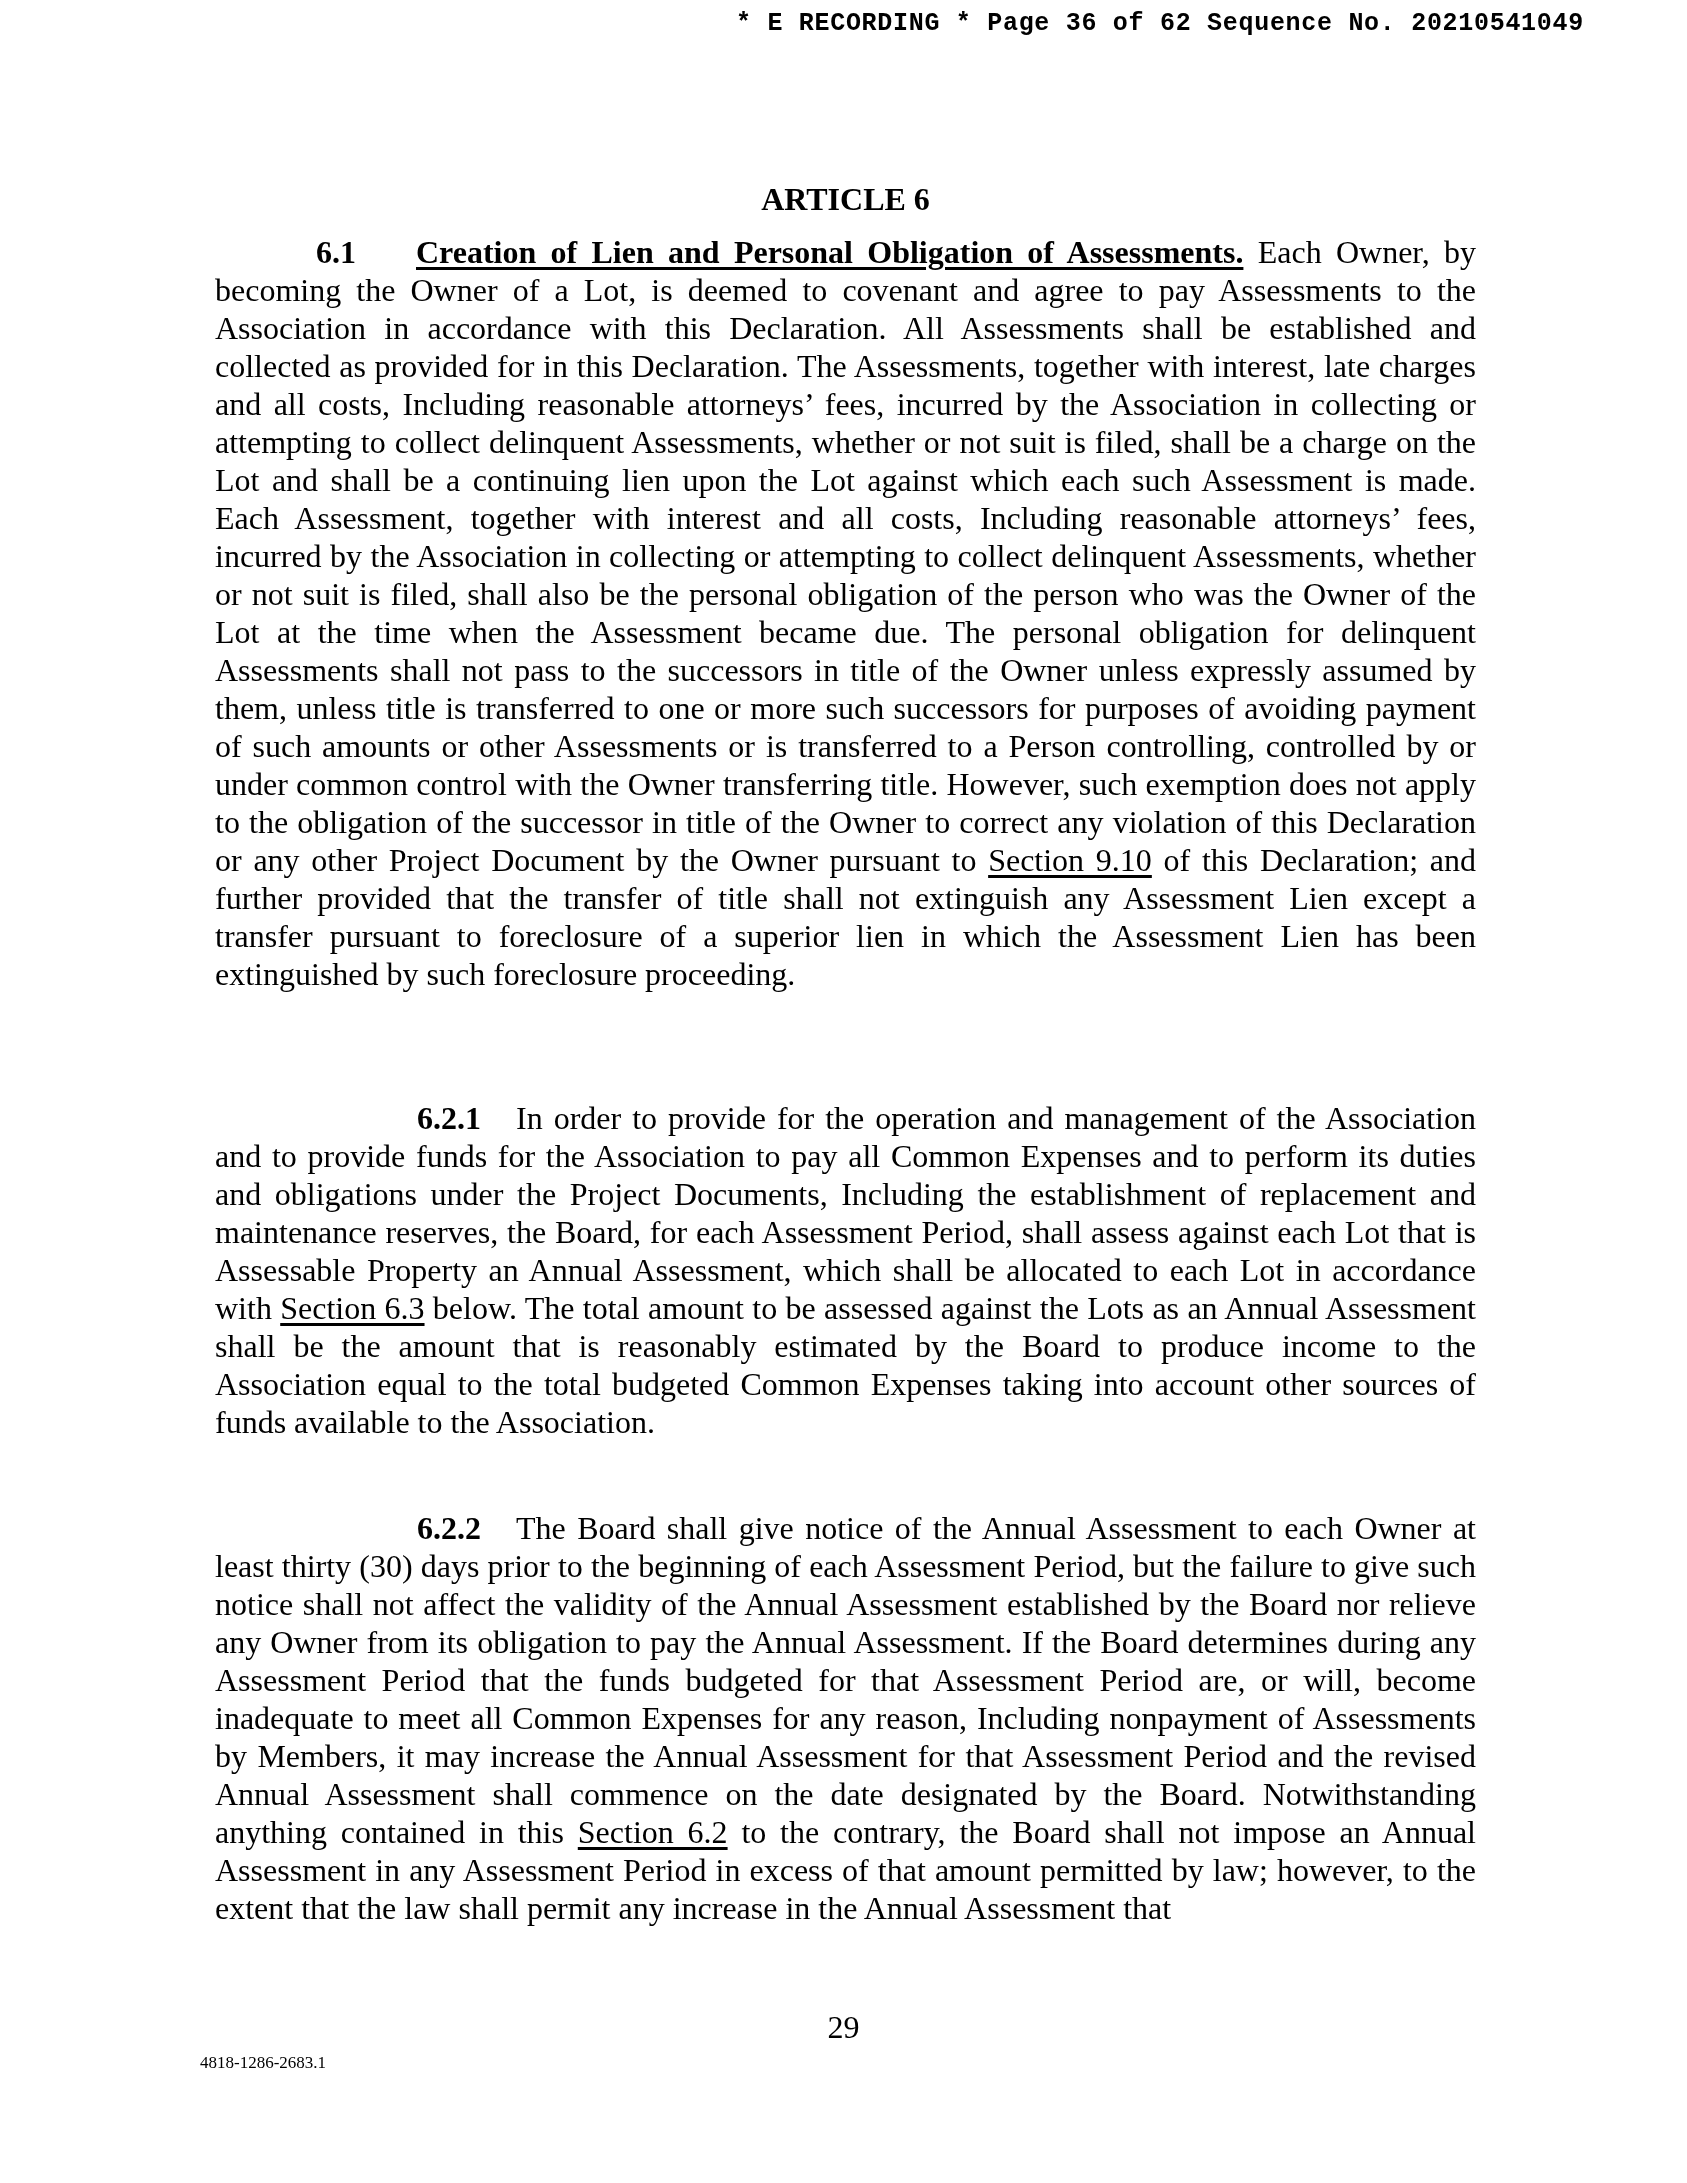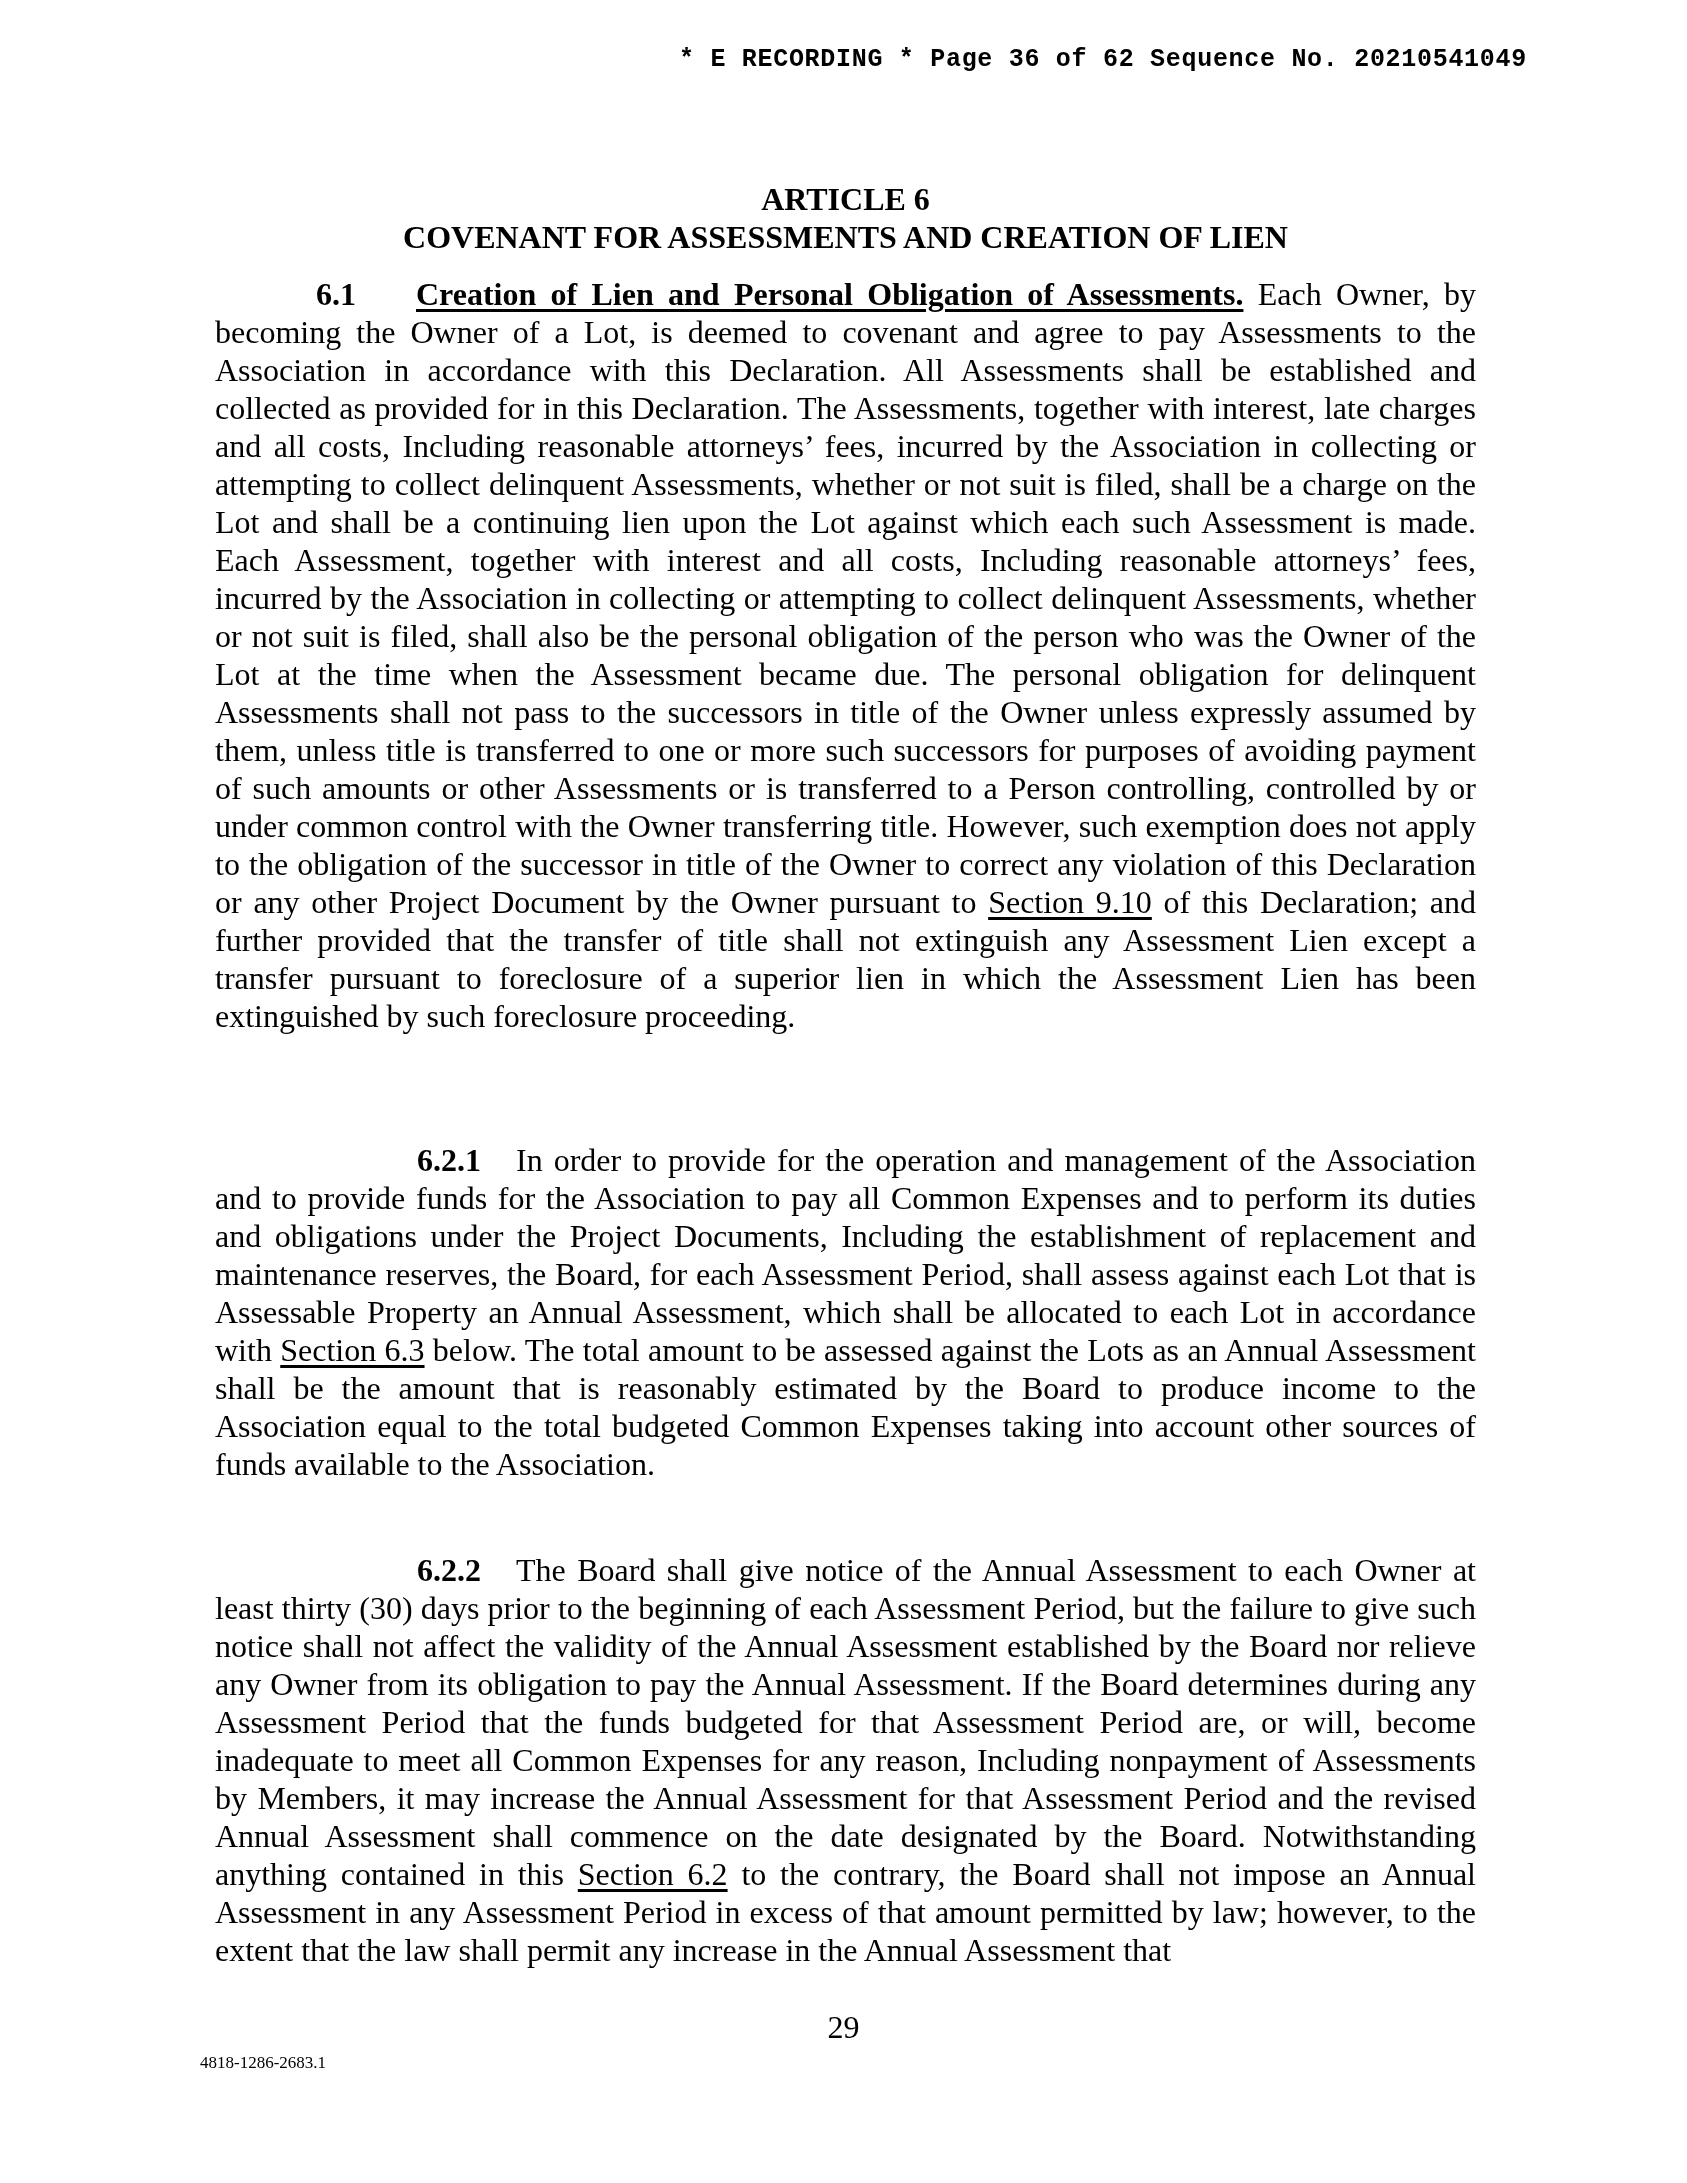--- a/index.html
+++ b/index.html
@@ -1,20 +1,20 @@
 <!DOCTYPE html>
 <html style="font-size:10.6px"><head>
   <meta charset="utf-8">
   <style>
     html, body { margin: 0; padding: 0; background: #ffffff; }
     body { width: 1687px; height: 2183px; position: relative; overflow: hidden; color: #000; }
     .stamp {
-      position: absolute; top: 9.3px; left: 679px;
+      position: absolute; top: 9.3px; left: 736px;
       font-family: "Liberation Mono", "DejaVu Sans Mono", monospace;
-      font-weight: bold; font-size: 25px; letter-spacing: 0.7px; white-space: nowrap; margin-top: 36px;
+      font-weight: bold; font-size: 25px; letter-spacing: 0.7px; white-space: nowrap;
     }
     .page {
       position: absolute; left: 200px; top: 180px; width: 1291px;
       font-family: "Liberation Serif", "DejaVu Serif", serif;
       font-size: 32px; line-height: 38px;
     }
     .center { text-align: center; font-weight: bold; font-size: 32px; line-height: 38px; }
     .article-heading { margin-bottom: 19px; }
     p { margin: 15px; text-align: justify; }
     .sec { text-indent: 101px; }
@@ -34,21 +34,20 @@
       font-family: "Liberation Serif", "DejaVu Serif", serif; font-size: 17px;
     }
   </style>
 </head>
 <body>
 
 <div class="stamp">* E RECORDING * Page 36 of 62 Sequence No. 20210541049</div>
 
 <div class="page">
   <div class="center">ARTICLE 6</div>
-  <div class="center article-heading">COVENANT FOR ASSESSMENTS AND CREATION OF LIEN</div>
 
   <p class="sec"><span class="num num-sec">6.1</span><span class="heading-u">Creation of Lien and Personal Obligation of Assessments.</span><span> Each Owner, by becoming the Owner of a Lot, is deemed to covenant and agree to pay Assessments to the Association in accordance with this Declaration.  All Assessments shall be established and collected as provided for in this Declaration.  The Assessments, together with interest, late charges and all costs, Including reasonable attorneys’ fees, incurred by the Association in collecting or attempting to collect delinquent Assessments, whether or not suit is filed, shall be a charge on the Lot and shall be a continuing lien upon the Lot against which each such Assessment is made.  Each Assessment, together with interest and all costs, Including reasonable attorneys’ fees, incurred by the Association in collecting or attempting to collect delinquent Assessments, whether or not suit is filed, shall also be the personal obligation of the person who was the Owner of the Lot at the time when the Assessment became due.  The personal obligation for delinquent Assessments shall not pass to the successors in title of the Owner unless expressly assumed by them, unless title is transferred to one or more such successors for purposes of avoiding payment of such amounts or other Assessments or is transferred to a Person controlling, controlled by or under common control with the Owner transferring title.  However, such exemption does not apply to the obligation of the successor in title of the Owner to correct any violation of this Declaration or any other Project Document by the Owner pursuant to </span><span class="ref">Section 9.10</span><span> of this Declaration; and further provided that the transfer of title shall not extinguish any Assessment Lien except a transfer pursuant to foreclosure of a superior lien in which the Assessment Lien has been extinguished by such foreclosure proceeding.</span></p>
 
   <div class="gap"></div>
 
 
   <div class="gap"></div>
 
   <p class="sub"><span class="num num-sub">6.2.1</span><span>In order to provide for the operation and management of the Association and to provide funds for the Association to pay all Common Expenses and to perform its duties and obligations under the Project Documents, Including the establishment of replacement and maintenance reserves, the Board, for each Assessment Period, shall assess against each Lot that is Assessable Property an Annual Assessment, which shall be allocated to each Lot in accordance with </span><span class="ref">Section 6.3</span><span> below.  The total amount to be assessed against the Lots as an Annual Assessment shall be the amount that is reasonably estimated by the Board to produce income to the Association equal to the total budgeted Common Expenses taking into account other sources of funds available to the Association.</span></p>
 

